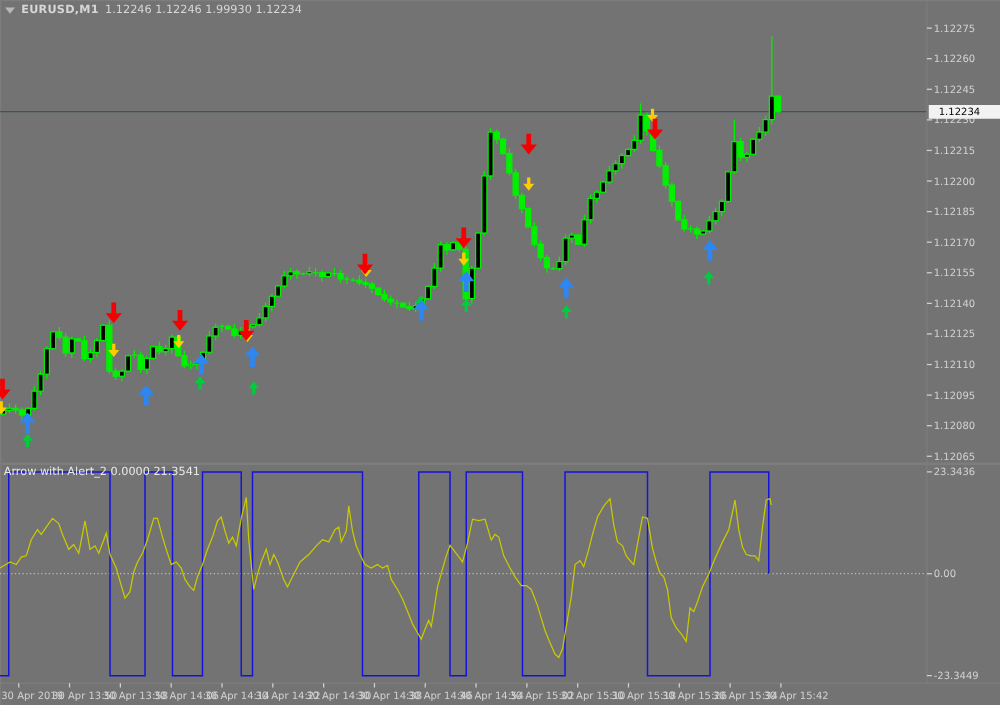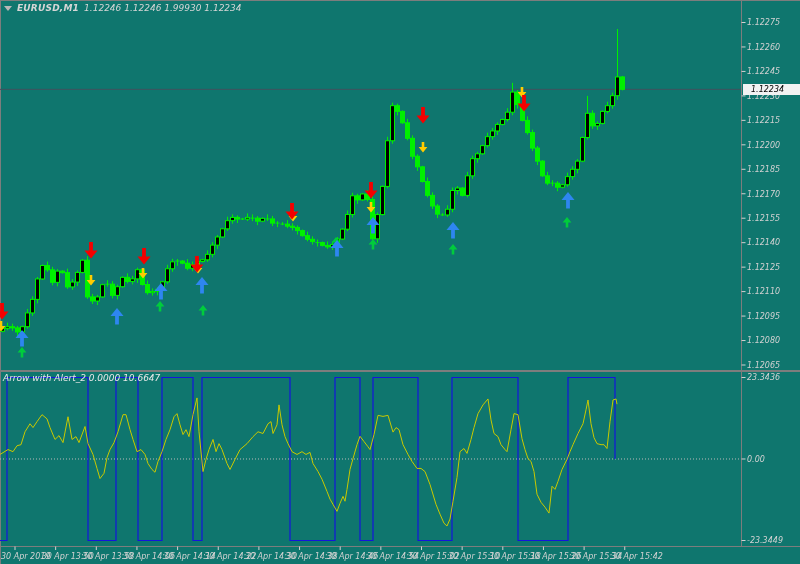--- a/index.html
+++ b/index.html
@@ -1,17 +1,17 @@
 <!DOCTYPE html>
 <html><head>
 <meta charset="utf-8">
 <style>
   html,body{margin:0;padding:0;background:#222;}
-  .wrap{position:relative;width:800px;height:564px;background:#0f766e;overflow:hidden;
-        font-family:"DejaVu Sans","Liberation Sans",sans-serif;font-style:italic;}
+  .wrap{position:relative;width:800px;height:564px;background:#737373;overflow:hidden;
+        font-family:"DejaVu Sans","Liberation Sans",sans-serif;}
   .titlebar{position:absolute;left:4px;top:3px;display:flex;align-items:center;gap:5px;
             color:#d6d6d6;font-size:9px;white-space:nowrap;z-index:5;}
   .tri{width:0;height:0;border-left:4px solid transparent;border-right:4px solid transparent;
        border-top:5px solid #b8b8b8;display:inline-block;}
   .sym{font-weight:bold;letter-spacing:.2px;}
   .quotes{color:#d6d6d6;}
   .ind-label{position:absolute;left:3px;top:373px;color:#e9e9e9;font-size:9px;z-index:5;white-space:nowrap;}
   .price-tag{position:absolute;left:743px;top:84px;width:54px;height:11px;background:#f2f2f2;
              color:#000;font-size:8px;line-height:11px;padding-left:8px;z-index:6;}
   svg{position:absolute;left:0;top:0;z-index:2;}
@@ -20,21 +20,21 @@
 </head>
 <body>
 
 <div class="wrap">
   <div class="titlebar">
     <span class="tri"></span>
     <span class="sym">EURUSD,M1</span>
     <span class="quotes">1.12246 1.12246 1.99930 1.12234</span>
   </div>
 
-  <div class="ind-label">Arrow with Alert_2 0.0000 10.6647</div>
+  <div class="ind-label">Arrow with Alert_2 0.0000 21.3541</div>
 
   <svg id="cv" width="800" height="564" viewBox="0 0 800 564">
       <line x1="0" y1="0.5" x2="800" y2="0.5" stroke="#7d7d7d" stroke-width="1"></line>
       <line x1="0.5" y1="0" x2="0.5" y2="564" stroke="#7d7d7d" stroke-width="1"></line>
       <line x1="741.5" y1="0" x2="741.5" y2="546" stroke="#7d7d7d" stroke-width="1"></line>
       <rect x="0" y="370" width="800" height="2" fill="#7d7d7d"></rect>
       <line x1="0" y1="546.5" x2="800" y2="546.5" stroke="#7d7d7d" stroke-width="1"></line>
       <line x1="0" y1="89.36904761905141" x2="741" y2="89.36904761905141" stroke="#40535e" stroke-width="1"></line>
       <line x1="2.5" y1="327.30357142854814" x2="2.5" y2="332.30357142854814" stroke="#00f000" stroke-width="1"></line>
       <rect x="0.5" y="328.30357142854814" width="4" height="3" fill="#000" stroke="#00f000" stroke-width="1"></rect>

